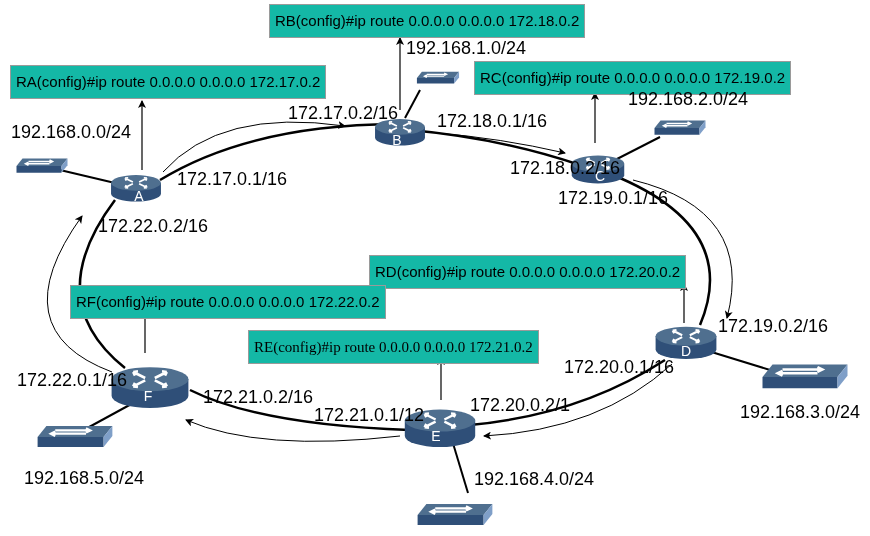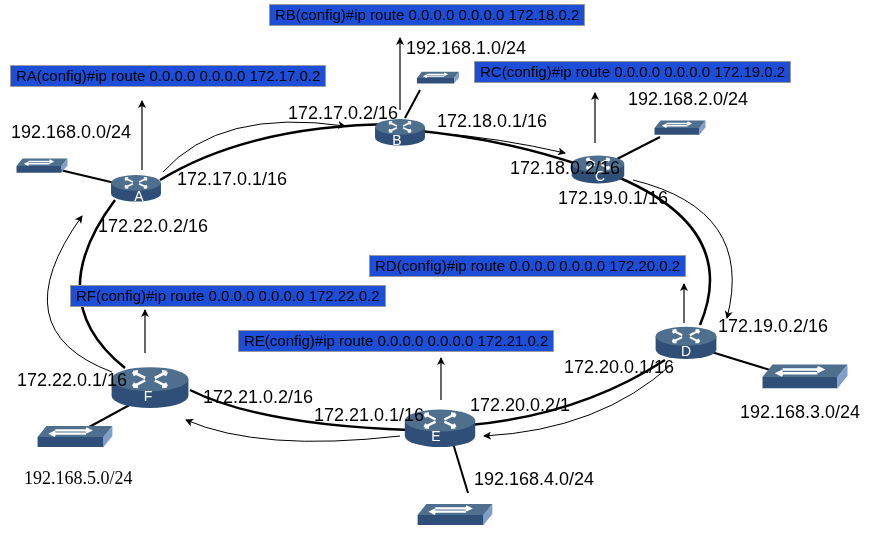--- a/index.html
+++ b/index.html
@@ -1,20 +1,20 @@
 <!DOCTYPE html>
 <html><head>
 <meta charset="utf-8">
 <style>
   html, body { margin:0; padding:0; background:#ffffff; }
   body { width:870px; height:536px; position:relative; overflow:hidden;
          font-family:"Liberation Sans", sans-serif; }
   svg#diagram { position:absolute; left:0; top:0; }
-  .cmd-box { position:absolute; border:1px solid #9a9a9a; background:#1d4ed8;
-             font-size:15px; color:#000; padding:0 5px; white-space:nowrap; line-height:20px; }
+  .cmd-box { position:absolute; border:1px solid #9a9a9a; background:#14b8a6;
+             font-size:15px; color:#000; padding:6px 5px; white-space:nowrap; line-height:20px; }
   .lbl { position:absolute; font-size:18px; color:#000; white-space:nowrap; line-height:14px; }
 </style>
 </head>
 <body>
 
 <svg id="diagram" width="870" height="536" viewBox="0 0 870 536">
   <defs>
     <marker id="arr" markerWidth="8" markerHeight="8" refX="7" refY="4" orient="auto" markerUnits="userSpaceOnUse">
       <path d="M0,0 L8,4 L0,8 L2,4 Z" fill="#000"></path>
     </marker>
@@ -110,34 +110,34 @@
   <text x="600" y="181" fill="#fff" font-size="14" text-anchor="middle" font-family="Liberation Sans, sans-serif">C</text>
   <text x="686" y="356" fill="#fff" font-size="14" text-anchor="middle" font-family="Liberation Sans, sans-serif">D</text>
   <text x="436" y="441" fill="#fff" font-size="14" text-anchor="middle" font-family="Liberation Sans, sans-serif">E</text>
   <text x="148" y="401" fill="#fff" font-size="14" text-anchor="middle" font-family="Liberation Sans, sans-serif">F</text>
 </svg>
 
 <div class="cmd-box" style="left:10px;top:65px;">RA(config)#ip route 0.0.0.0 0.0.0.0 172.17.0.2</div>
 <div class="cmd-box" style="left:269px;top:4px;">RB(config)#ip route 0.0.0.0 0.0.0.0 172.18.0.2</div>
 <div class="cmd-box" style="left:474px;top:61px;">RC(config)#ip route 0.0.0.0 0.0.0.0 172.19.0.2</div>
 <div class="cmd-box" style="left:369px;top:255px;">RD(config)#ip route 0.0.0.0 0.0.0.0 172.20.0.2</div>
-<div class="cmd-box" style="left:238px;top:330px;">RE(config)#ip route 0.0.0.0 0.0.0.0 172.21.0.2</div>
+<div class="cmd-box" style="left:248px;top:330px;font-family:Liberation Serif, serif;">RE(config)#ip route 0.0.0.0 0.0.0.0 172.21.0.2</div>
 <div class="cmd-box" style="left:70px;top:285px;">RF(config)#ip route 0.0.0.0 0.0.0.0 172.22.0.2</div>
 
 <div class="lbl" style="left:11px;top:125px;">192.168.0.0/24</div>
 <div class="lbl" style="left:406px;top:41px;">192.168.1.0/24</div>
 <div class="lbl" style="left:628px;top:92px;">192.168.2.0/24</div>
 <div class="lbl" style="left:740px;top:405px;">192.168.3.0/24</div>
 <div class="lbl" style="left:474px;top:472px;">192.168.4.0/24</div>
-<div class="lbl" style="left:24px;top:471px;font-family:Liberation Serif, serif;">192.168.5.0/24</div>
+<div class="lbl" style="left:24px;top:471px;">192.168.5.0/24</div>
 
 <div class="lbl" style="left:177px;top:172px;">172.17.0.1/16</div>
 <div class="lbl" style="left:288px;top:106px;">172.17.0.2/16</div>
 <div class="lbl" style="left:437px;top:114px;">172.18.0.1/16</div>
 <div class="lbl" style="left:478px;top:161px;margin-left:32px;">172.18.0.2/16</div>
 <div class="lbl" style="left:558px;top:191px;">172.19.0.1/16</div>
 <div class="lbl" style="left:718px;top:319px;text-align:center;">172.19.0.2/16</div>
 <div class="lbl" style="left:564px;top:360px;">172.20.0.1/16</div>
 <div class="lbl" style="left:470px;top:398px;">172.20.0.2/1</div>
-<div class="lbl" style="left:314px;top:408px;">172.21.0.1/16</div>
+<div class="lbl" style="left:314px;top:408px;">172.21.0.1/12</div>
 <div class="lbl" style="left:203px;top:390px;">172.21.0.2/16</div>
 <div class="lbl" style="left:17px;top:373px;">172.22.0.1/16</div>
 <div class="lbl" style="left:98px;top:219px;">172.22.0.2/16</div>
 
 </body></html>

